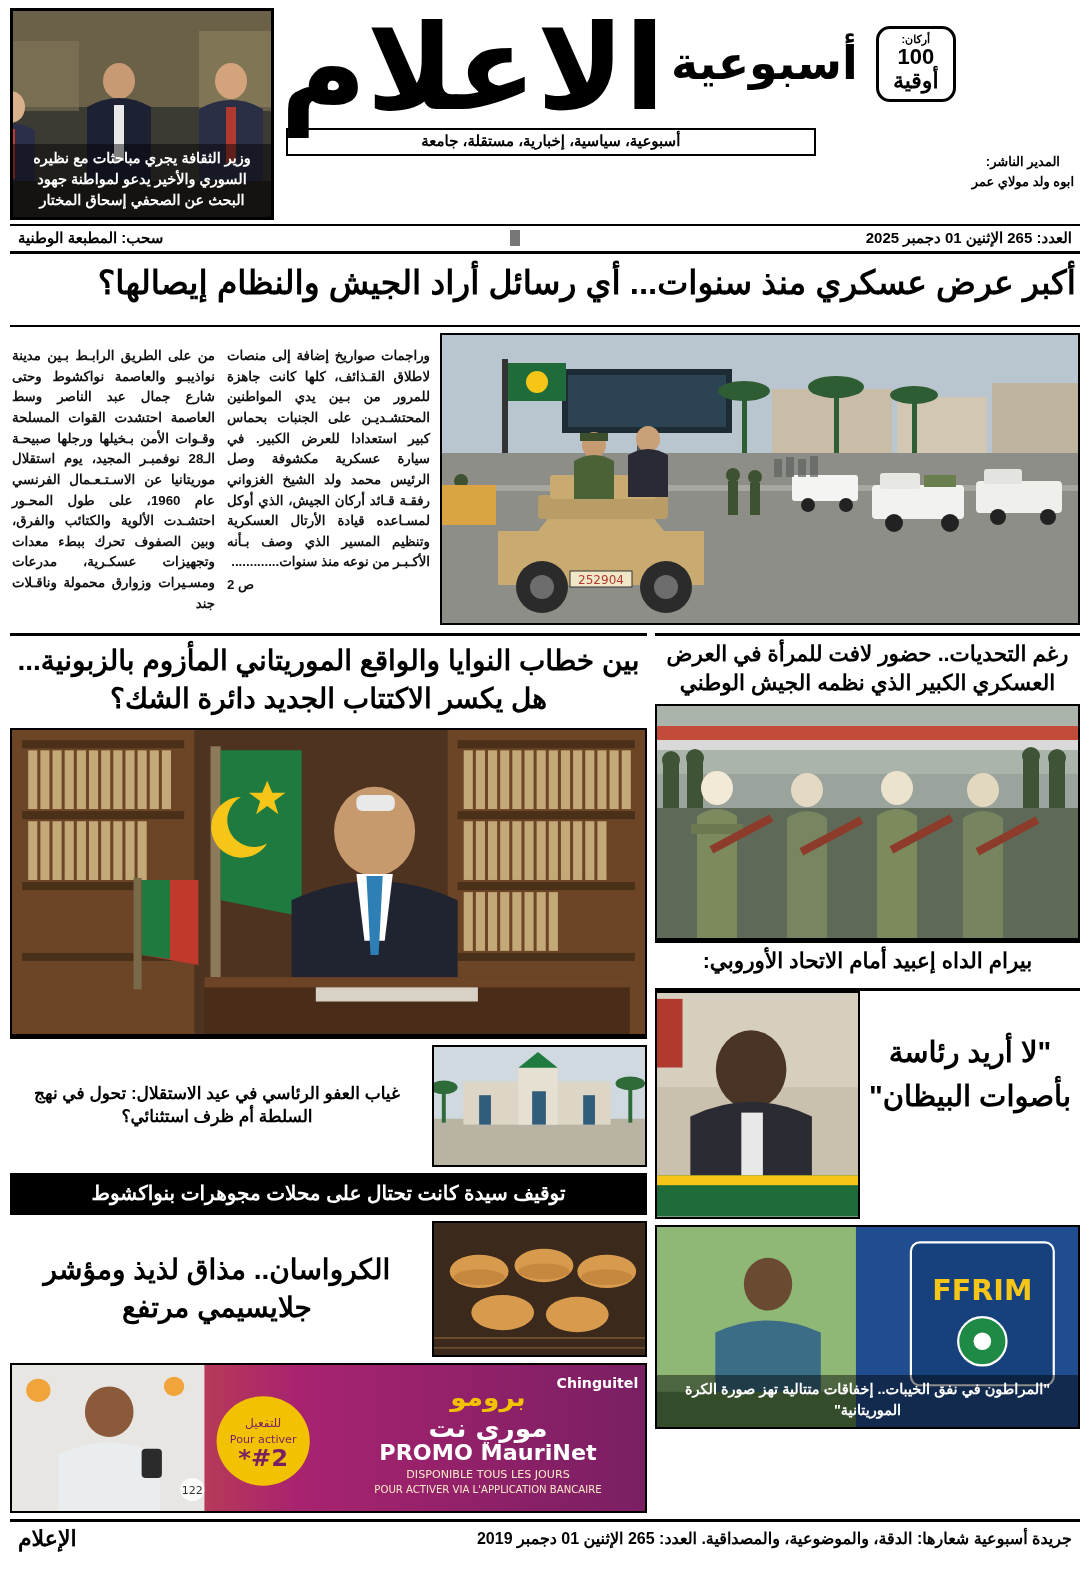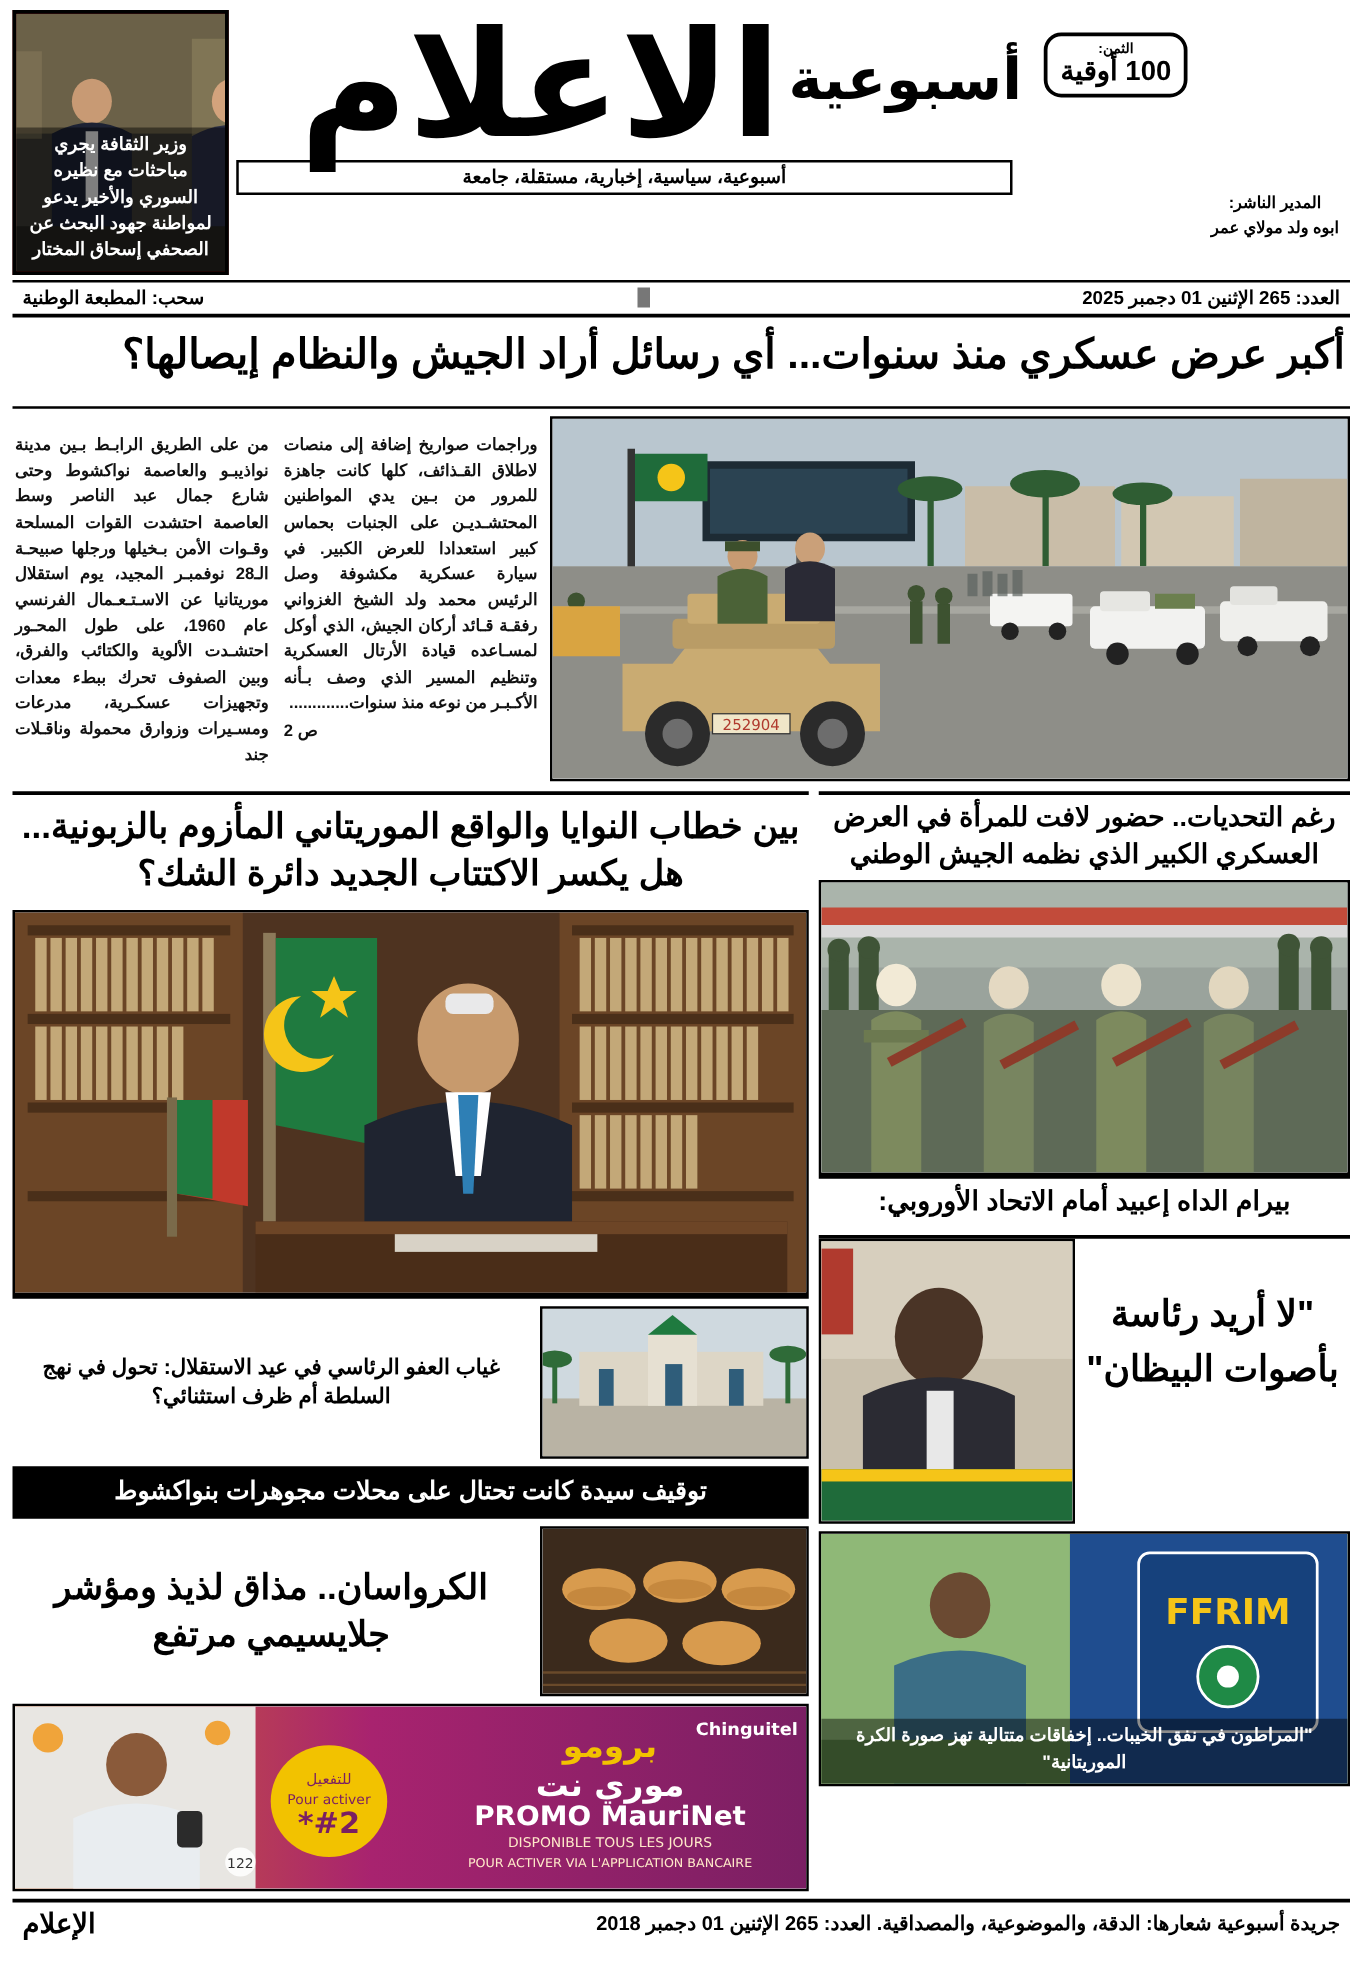--- a/index.html
+++ b/index.html
@@ -98,21 +98,21 @@
   }
   .price-box .p1 { font-size: 11px; font-weight: bold; }
   .price-box .p2 { font-size: 22px; font-weight: bold; }
   .slogan-bar {
     border: 2px solid #000;
     margin-top: 4px;
     text-align: center;
     font-size: 15px;
     font-weight: bold;
     padding: 2px 0 4px;
-    width: 621px;
+    width: 530px;
     align-self: flex-start;
     margin-right: 140px;
   }
   .mast-left-photo {
     width: 352px;
     border: 3px solid #000;
     position: relative;
     overflow: hidden;
     background: #7f1d1d;
   }
@@ -272,21 +272,21 @@
 
     <div class="mast-right">
       <div class="logo-row">
         <div class="publisher">
           <span class="pub-label">المدير الناشر:</span>
           <span class="pub-name">ابوه ولد مولاي عمر</span>
         </div>
         <div class="logo-block">
           <div class="logo-main">
             <div class="price-box">
-              <div class="p1">الثمن:</div>
+              <div class="p1">أركان:</div>
               <div class="p2">100 أوقية</div>
             </div>
             <div class="logo-sub">أسبوعية</div>
             <div class="logo-word">الاعلام</div>
           </div>
           <div class="slogan-bar">أسبوعية، سياسية، إخبارية، مستقلة، جامعة</div>
         </div>
       </div>
     </div>
 
@@ -699,17 +699,17 @@
           <text x="470" y="98" font-size="22" fill="#ffffff" text-anchor="middle" font-family="DejaVu Sans" font-weight="bold">PROMO  MauriNet</text>
           <text x="470" y="116" font-size="11" fill="#ffe9c9" text-anchor="middle" font-family="DejaVu Sans">DISPONIBLE TOUS LES JOURS</text>
           <text x="470" y="132" font-size="10" fill="#ffe9c9" text-anchor="middle" font-family="DejaVu Sans">POUR ACTIVER VIA L'APPLICATION BANCAIRE</text>
           <text x="578" y="24" font-size="14" fill="#ffffff" text-anchor="middle" font-family="DejaVu Sans" font-weight="bold">Chinguitel</text>
         </svg>
       </div>
     </div>
   </div>
 
   <div class="footer">
-    <span>جريدة أسبوعية شعارها: الدقة، والموضوعية، والمصداقية. العدد: 265 الإثنين 01 دجمبر 2018</span>
+    <span>جريدة أسبوعية شعارها: الدقة، والموضوعية، والمصداقية. العدد: 265 الإثنين 01 دجمبر 2019</span>
     <span class="footer-logo">الإعلام</span>
   </div>
 
 </div>
 
 </body></html>

